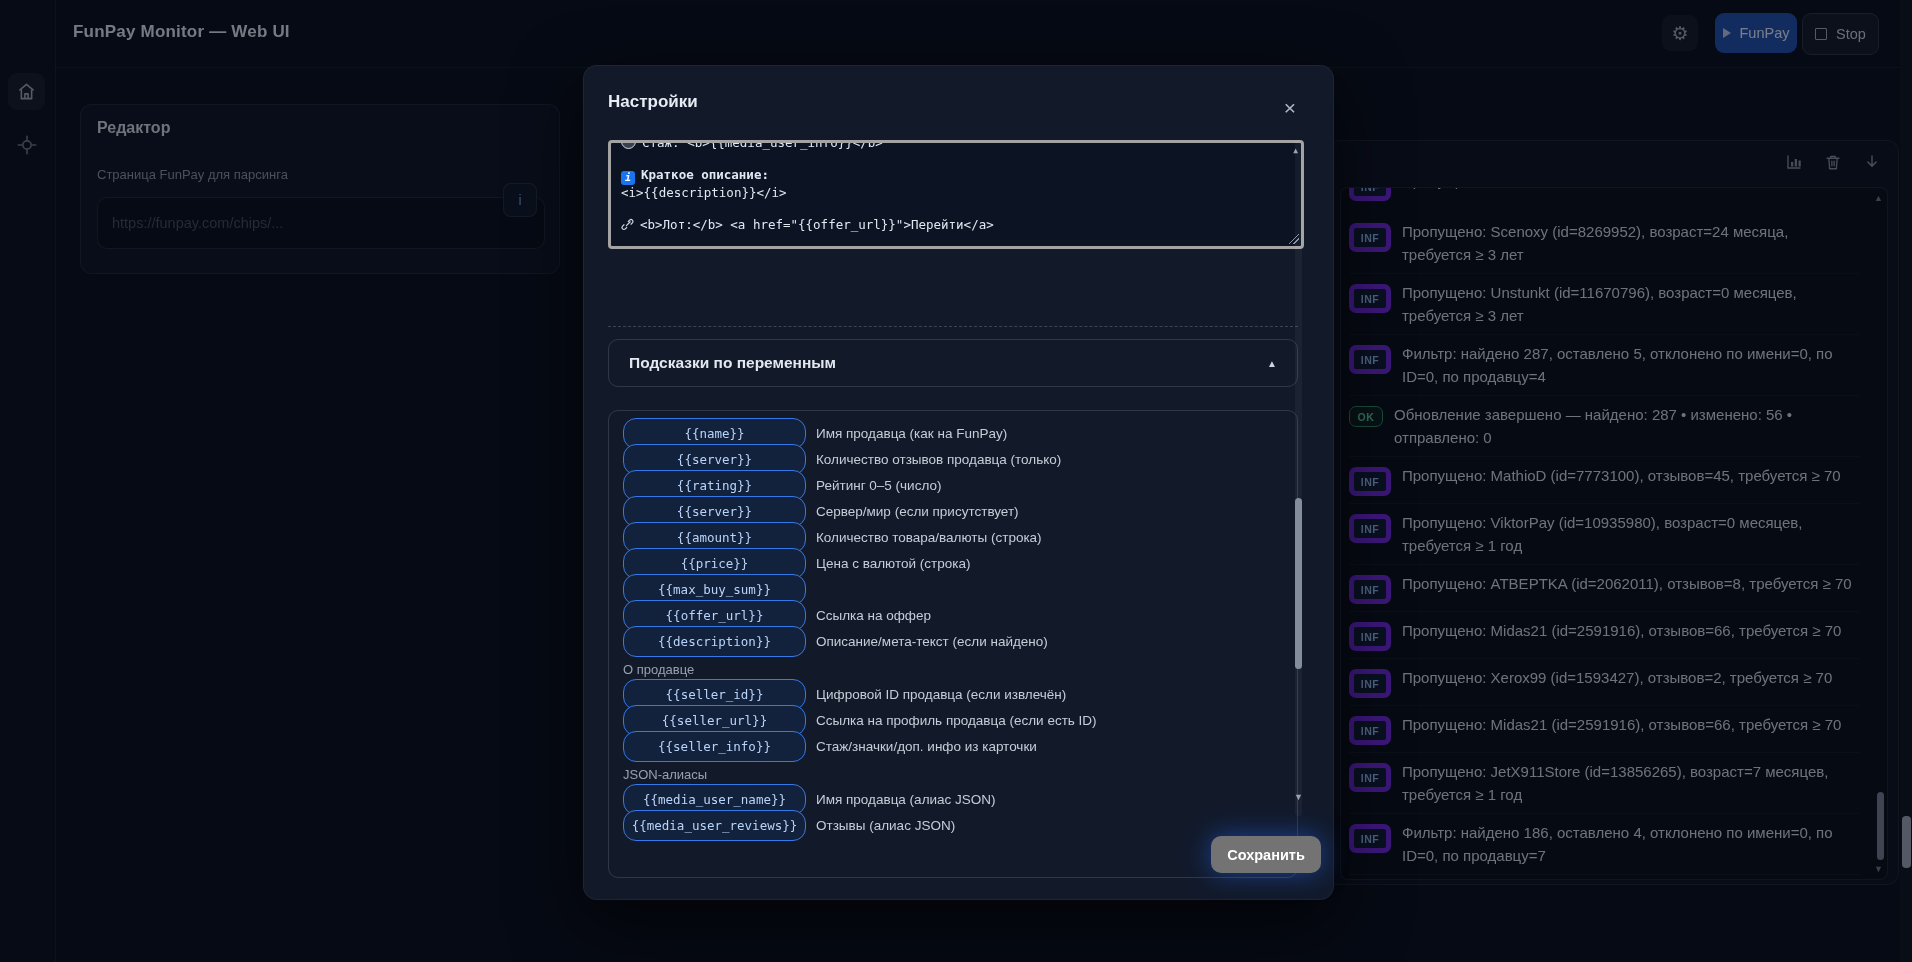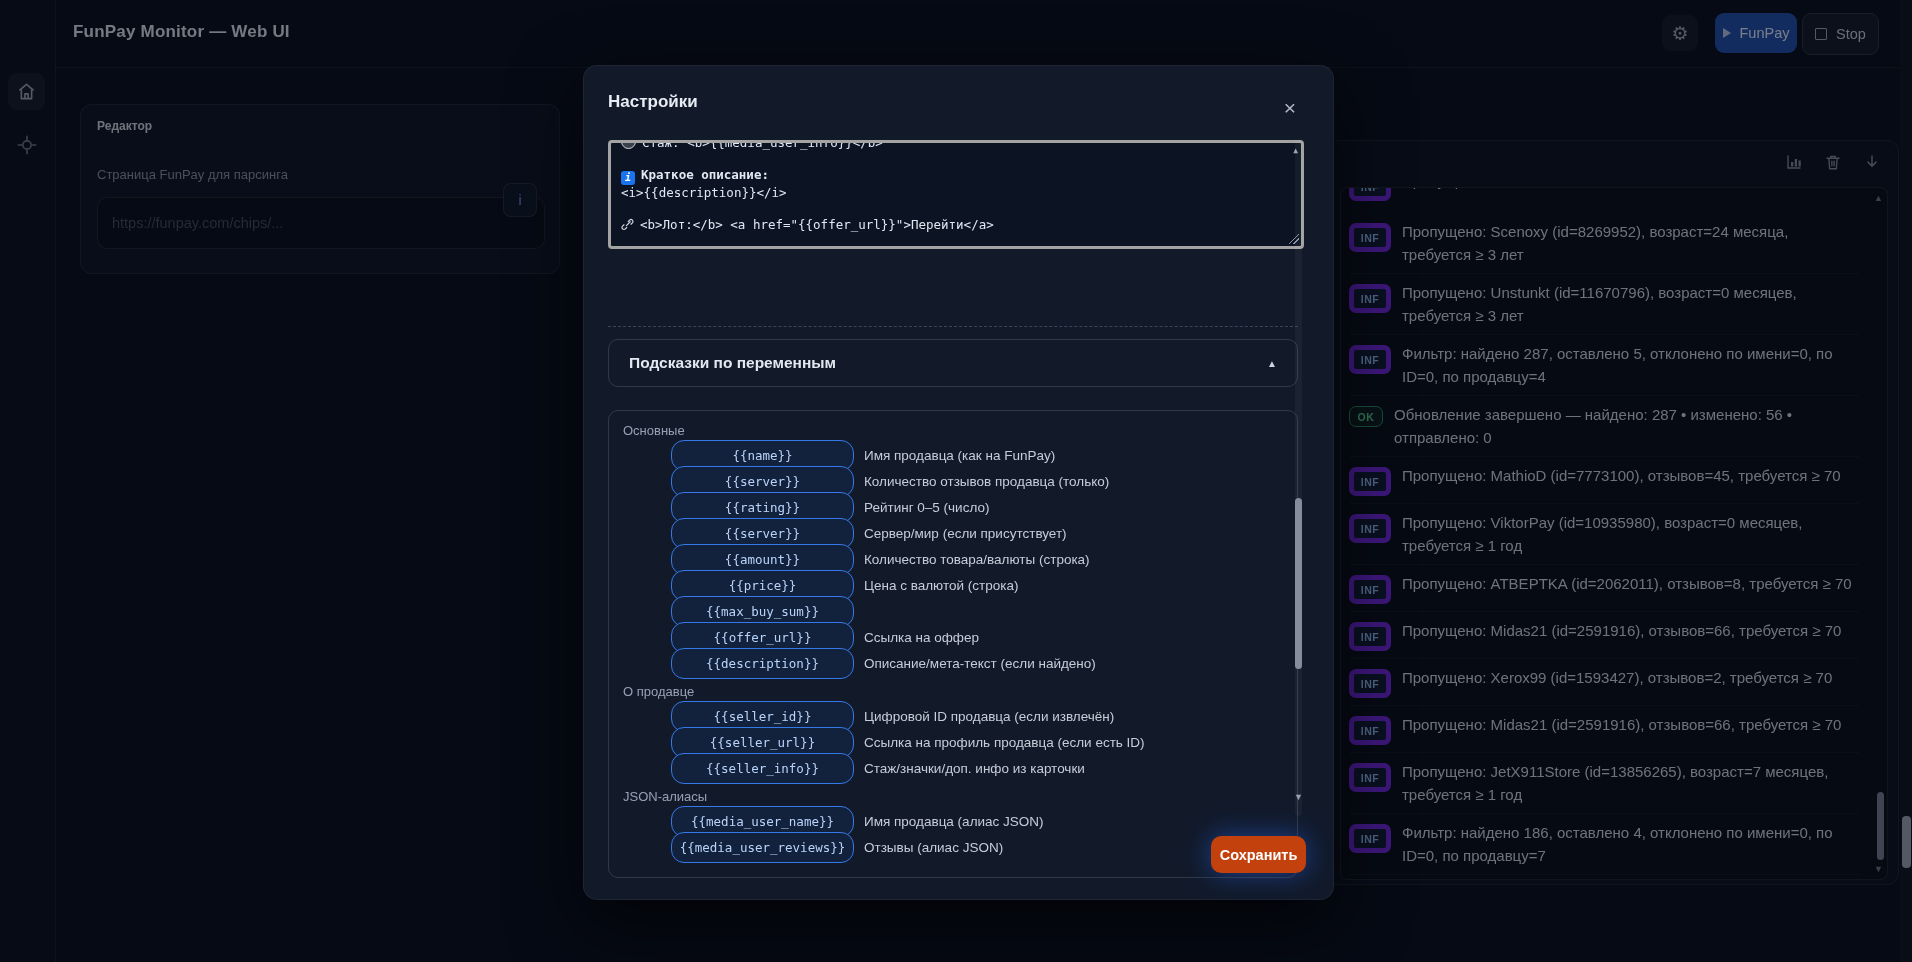--- a/index.html
+++ b/index.html
@@ -16,21 +16,21 @@
   .header{position:absolute;left:55px;top:0;right:12px;height:67px;border-bottom:1px solid rgba(255,255,255,.055);text-align:right;}
   .app-title{position:absolute;left:18px;top:22px;font-size:17px;font-weight:bold;color:#d7dde7;letter-spacing:.2px;}
   .gear-btn{position:absolute;right:202px;top:15px;width:36px;height:36px;border-radius:9px;background:#141b29;display:flex;align-items:center;justify-content:center;color:#97a1b2;font-size:19px;}
   .btn{position:absolute;top:13px;height:40px;border-radius:9px;display:flex;align-items:center;justify-content:center;gap:9px;font-size:14.5px;}
   .btn-start{right:103px;width:82px;background:#224ea8;color:#dbe4f6;}
   .btn-stop{right:21px;width:75px;background:#141a27;border:1px solid #2b3445;color:#c0c8d6;}
   .play-tri{width:0;height:0;border-left:8px solid transparent;border-left-color:transparent;border-top:5.5px solid transparent;border-bottom:5.5px solid transparent;border-left:8px solid #cdd7ea;opacity:.85;}
   .stop-sq{width:10px;height:10px;border:1.6px solid #98a2b3;border-radius:1px;}
 
   .editor-card{position:absolute;left:80px;top:104px;width:478px;height:168px;background:#0e1626;border:1px solid rgba(255,255,255,.07);border-radius:12px;}
-  .editor-title{position:absolute;left:16px;top:14px;font-size:12px;font-weight:bold;color:#c9d0db;}
+  .editor-title{position:absolute;left:16px;top:14px;font-size:16px;font-weight:bold;color:#c9d0db;}
   .editor-label{position:absolute;left:16px;top:62px;font-size:13px;color:#87909f;}
   .url-input{position:absolute;left:16px;top:92px;width:418px;height:50px;background:#0a101d;border:1px solid rgba(255,255,255,.09);border-radius:10px;color:#dfe5ee;font-size:14.5px;padding:0 14px;outline:none;}
   .url-input::placeholder{color:#424b5b;}
   .info-btn{position:absolute;left:422px;top:78px;width:32px;height:32px;border-radius:8px;background:#121a2a;border:1px solid rgba(255,255,255,.09);color:#6f8fd2;font-size:14px;display:flex;align-items:center;justify-content:center;}
 
   
   .log-card{position:absolute;left:1327px;top:140px;width:570px;height:743px;background:#0d1422;border:1px solid rgba(255,255,255,.07);border-radius:12px;}
   .log-toolbar{position:absolute;right:16px;top:11px;display:flex;gap:19px;}
   .tool-ico{width:20px;height:20px;display:flex;align-items:center;justify-content:center;color:#808a9b;}
   .log-box{position:absolute;left:12px;top:46px;width:546px;height:691px;background:rgba(0,0,0,.18);border:1px solid rgba(255,255,255,.085);border-radius:8px;overflow:hidden;}
@@ -66,28 +66,28 @@
   .dashed{position:absolute;left:24px;top:260px;width:690px;border-top:1px dashed #3c4558;}
 
   .accordion{position:absolute;left:24px;top:273px;width:690px;height:48px;border:1px solid rgba(255,255,255,.13);border-radius:10px;box-sizing:border-box;display:flex;align-items:center;justify-content:space-between;padding:0 20px;}
   .accordion-title{font-size:15.5px;font-weight:bold;color:#e3e8f0;}
   .caret{font-size:10px;color:#cfd5df;}
 
   .hints{position:absolute;left:24px;top:344px;width:690px;height:468px;border:1px solid rgba(255,255,255,.13);border-radius:10px;box-sizing:border-box;padding:12px 14px;overflow:hidden;}
   .grp-label{font-size:13px;color:#98a1b3;height:17px;margin:10px 0 5px 0;}
   .grp-label.first{margin-top:0;}
   .hint-row{display:flex;align-items:center;margin-bottom:5px;height:21px;}
-  .chip{flex:0 0 183px;height:31px;border-radius:13px;border:1.3px solid #3579e8;background:#13223c;color:#b9d4fa;font-size:12.5px;display:flex;align-items:center;justify-content:center;box-sizing:border-box;margin-left:48px;}
+  .chip{flex:0 0 183px;height:31px;border-radius:13px;border:1.3px solid #3579e8;background:#13223c;color:#b9d4fa;font-size:12.5px;display:flex;align-items:center;justify-content:center;box-sizing:border-box;}
   .chip-desc{margin-left:10px;font-size:13.5px;color:#c6cdd8;}
 
   .modal-scrollbar{position:absolute;left:711px;top:74px;width:7px;height:676px;background:rgba(255,255,255,.04);border-radius:4px;}
   .modal-thumb{position:absolute;left:711px;top:432px;width:7px;height:171px;border-radius:4px;background:#848d9c;}
   .modal-down{position:absolute;left:710px;top:726px;font-size:9px;color:#9aa2b0;}
 
-  .save-btn{position:absolute;left:627px;top:770px;width:95px;height:37px;border-radius:10px;background:#c2410c;color:#fff;font-size:14.5px;font-weight:bold;display:flex;align-items:center;justify-content:center;box-shadow:0 0 26px rgba(37,99,235,.55);border:none;}
+  .save-btn{position:absolute;left:627px;top:770px;width:110px;height:37px;border-radius:10px;background:#737373;color:#fff;font-size:14.5px;font-weight:bold;display:flex;align-items:center;justify-content:center;box-shadow:0 0 26px rgba(37,99,235,.55);border:none;}
 
   svg{display:block;}
 </style>
 </head>
 <body>
 
 <div class="page">
 
   <div class="sidebar">
     <div class="side-btn">
@@ -272,21 +272,20 @@
   </div>
 
   <div class="dashed"></div>
 
   <div class="accordion">
     <span class="accordion-title">Подсказки по переменным</span>
     <span class="caret">▲</span>
   </div>
 
   <div class="hints" id="hints-panel">
-      <div class="grp-label first">Основные</div>
       <div class="hint-row">
         <button class="chip mono">{{name}}</button>
         <span class="chip-desc">Имя продавца (как на FunPay)</span>
       </div>
       <div class="hint-row">
         <button class="chip mono">{{server}}</button>
         <span class="chip-desc">Количество отзывов продавца (только)</span>
       </div>
       <div class="hint-row">
         <button class="chip mono">{{rating}}</button>

